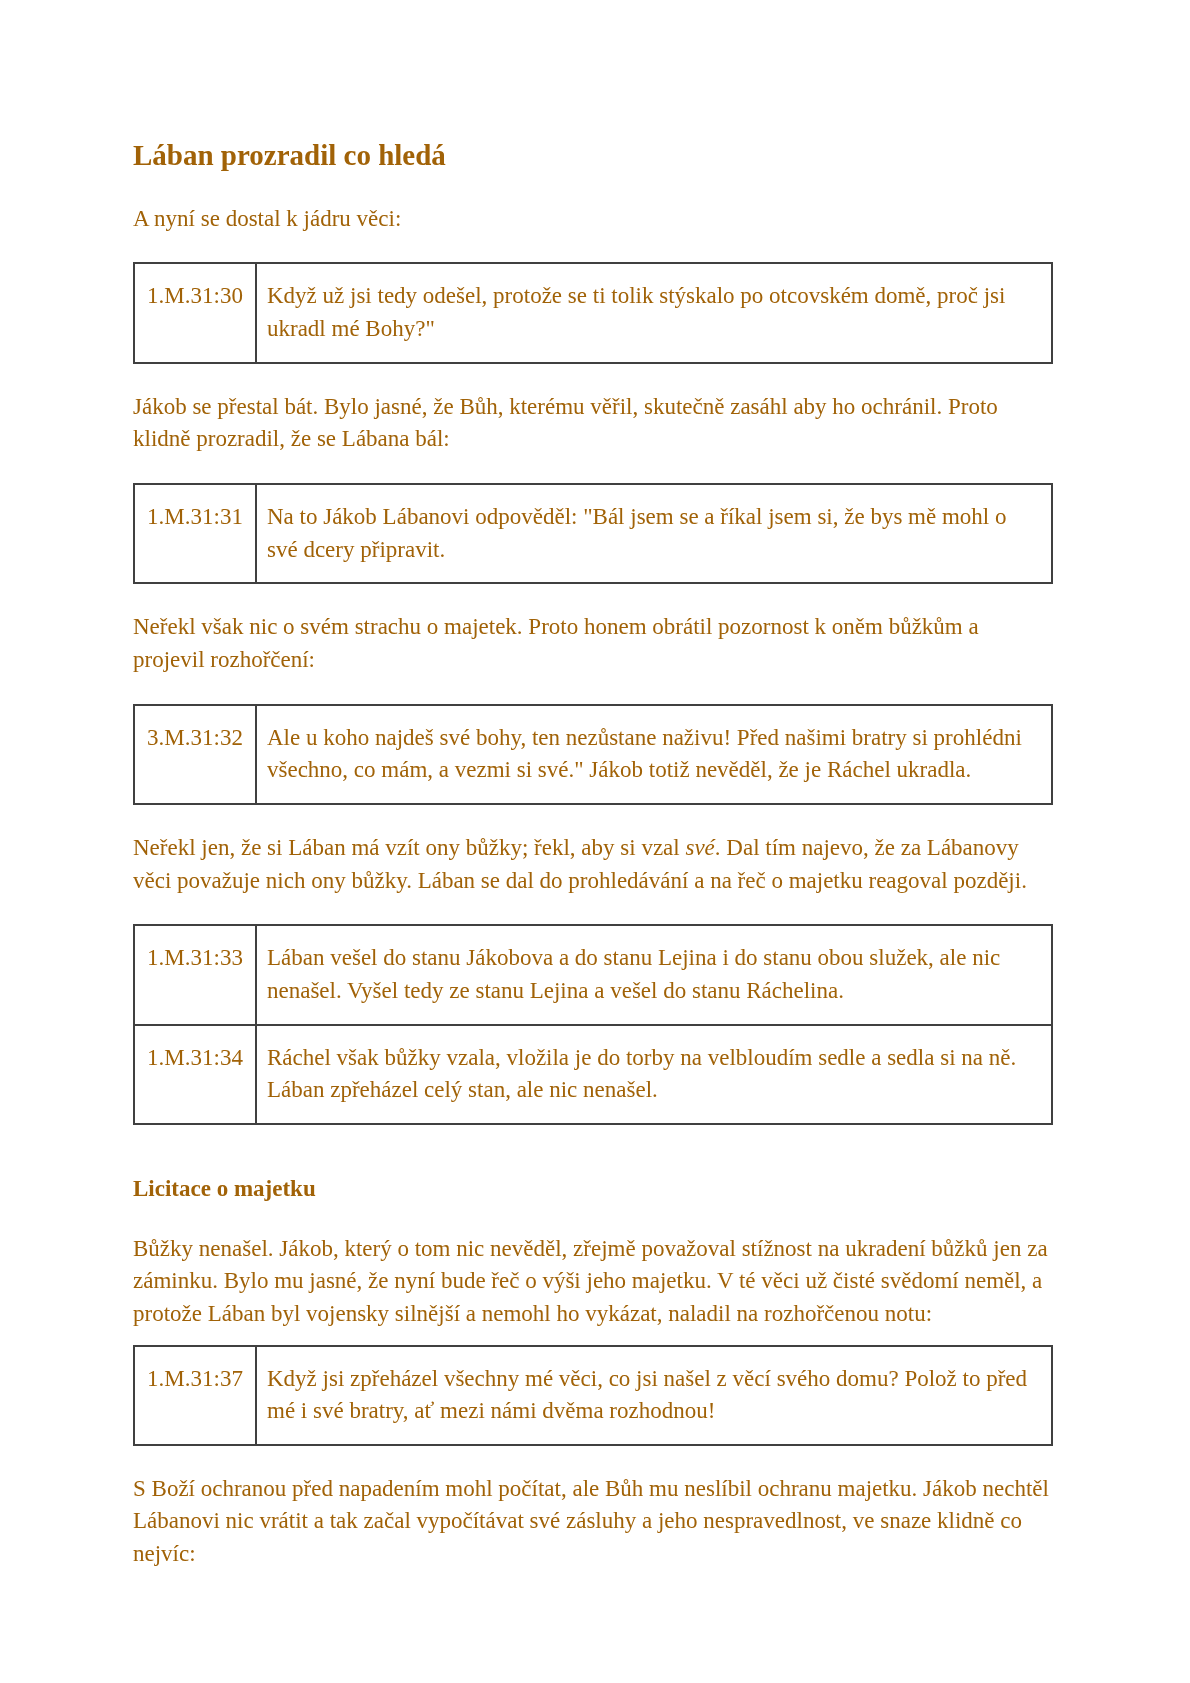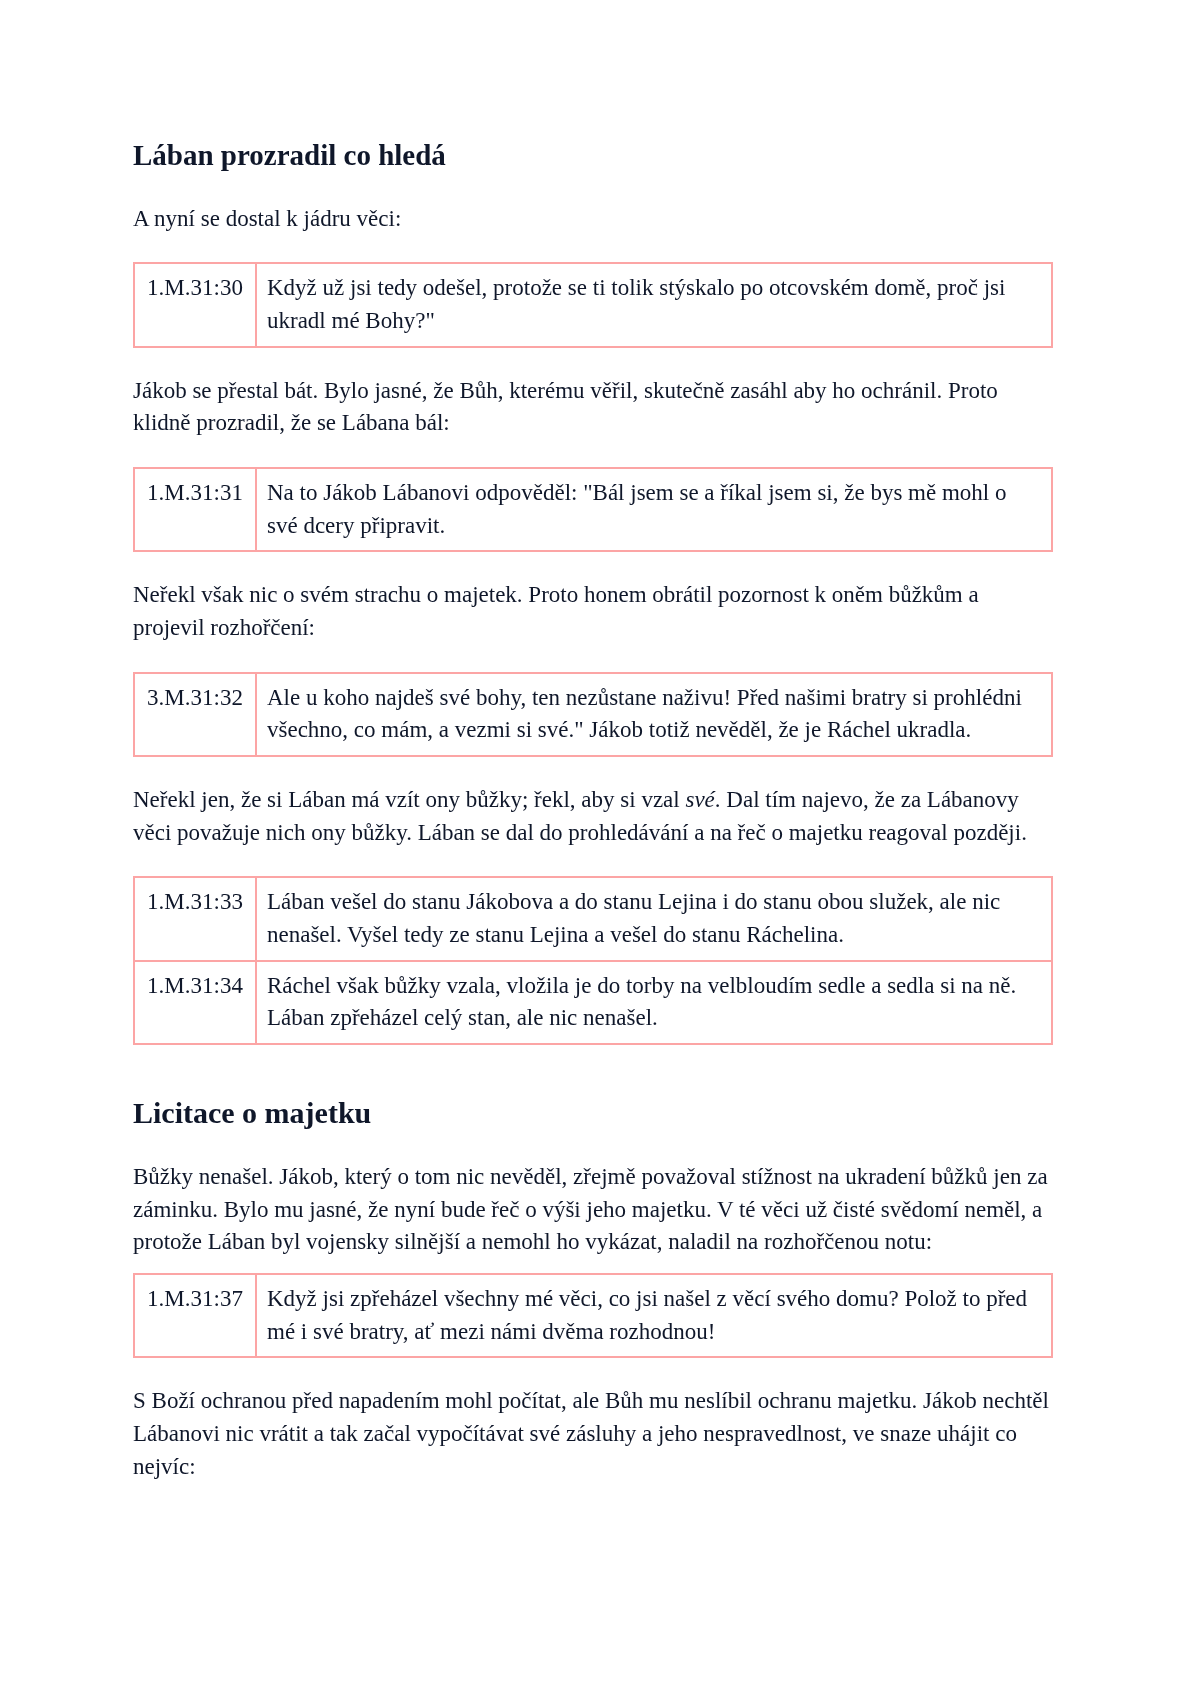--- a/index.html
+++ b/index.html
@@ -11,31 +11,31 @@
     position: relative;
     width: 1190px;
     height: 1683px;
     background: #ffffff;
     box-sizing: border-box;
     padding: 138px 137px 0 133px;
     overflow: hidden;
     font-family: "Liberation Serif", "DejaVu Serif", serif;
     font-size: 23px;
     line-height: 1.42;
-    color: #0f172a;
+    color: #a16207;
   }
   h1.doc-heading {
     font-size: 29px;
     font-weight: bold;
     margin: 0 0 30px 0;
     line-height: 1.2;
     font-family: "Liberation Serif", "DejaVu Serif", serif;
   }
   h2.doc-heading {
-    font-size: 30px;
+    font-size: 23px;
     font-weight: bold;
     margin: 50px 0 30px 0;
     line-height: 1.2;
     font-family: "Liberation Serif", "DejaVu Serif", serif;
   }
   p.doc-para {
     margin: 27px 0;
   }
   p.doc-para.tight-bottom {
     margin-bottom: 14px;
@@ -43,22 +43,22 @@
   table.verse-table {
     border-collapse: collapse;
     width: 100%;
     margin: 27px 0;
     table-layout: fixed;
   }
   table.verse-table.tight-top {
     margin-top: 0;
   }
   table.verse-table td {
-    border: 2px solid #fca5a5;
-    padding: 8px 10px;
+    border: 2px solid #404040;
+    padding: 16px 10px;
     vertical-align: top;
     line-height: 1.42;
   }
   td.verse-ref {
     width: 100px;
     text-align: center;
     white-space: nowrap;
   }
   .italic { font-style: italic; }
 </style>
@@ -124,15 +124,15 @@
 
   <table class="verse-table tight-top">
     <tbody>
     <tr>
       <td class="verse-ref">1.M.31:37</td>
       <td class="verse-text">Když jsi zpřeházel všechny mé věci, co jsi našel z věcí svého domu? Polož to před mé i své bratry, ať mezi námi dvěma rozhodnou!</td>
     </tr>
   </tbody>
     </table>
 
-  <p class="doc-para">S Boží ochranou před napadením mohl počítat, ale Bůh mu neslíbil ochranu majetku. Jákob nechtěl Lábanovi nic vrátit a tak začal vypočítávat své zásluhy a jeho nespravedlnost, ve snaze uhájit co nejvíc:</p>
+  <p class="doc-para">S Boží ochranou před napadením mohl počítat, ale Bůh mu neslíbil ochranu majetku. Jákob nechtěl Lábanovi nic vrátit a tak začal vypočítávat své zásluhy a jeho nespravedlnost, ve snaze klidně co nejvíc:</p>
 
 </div>
 
 </body></html>

